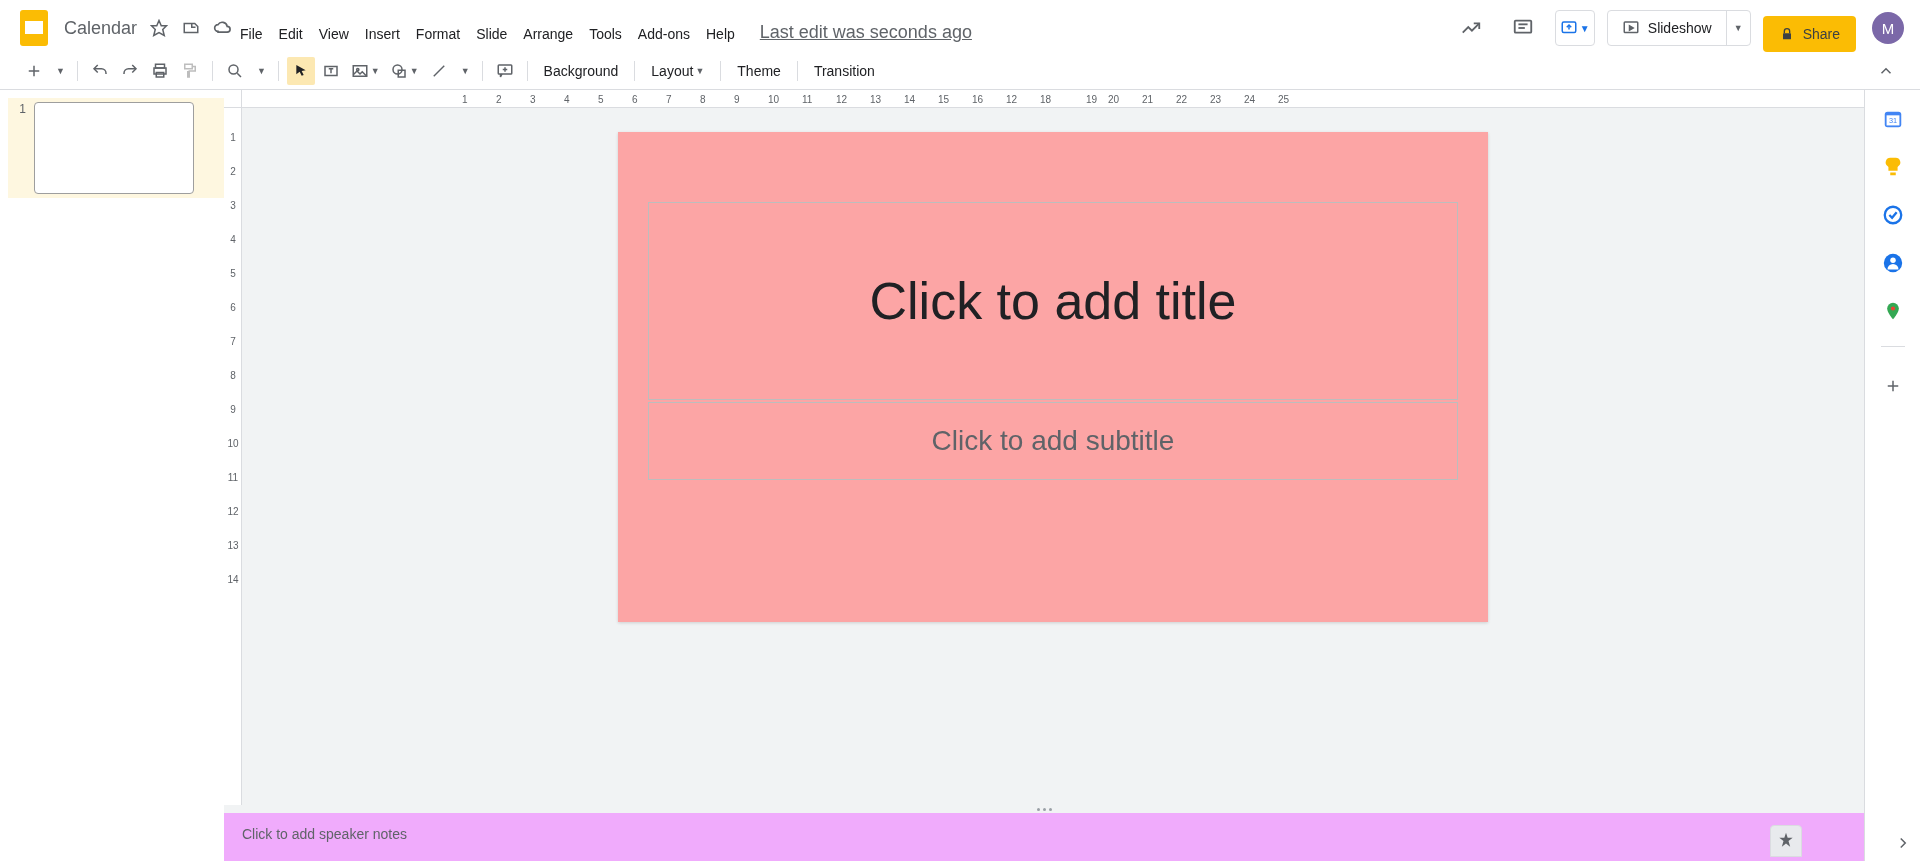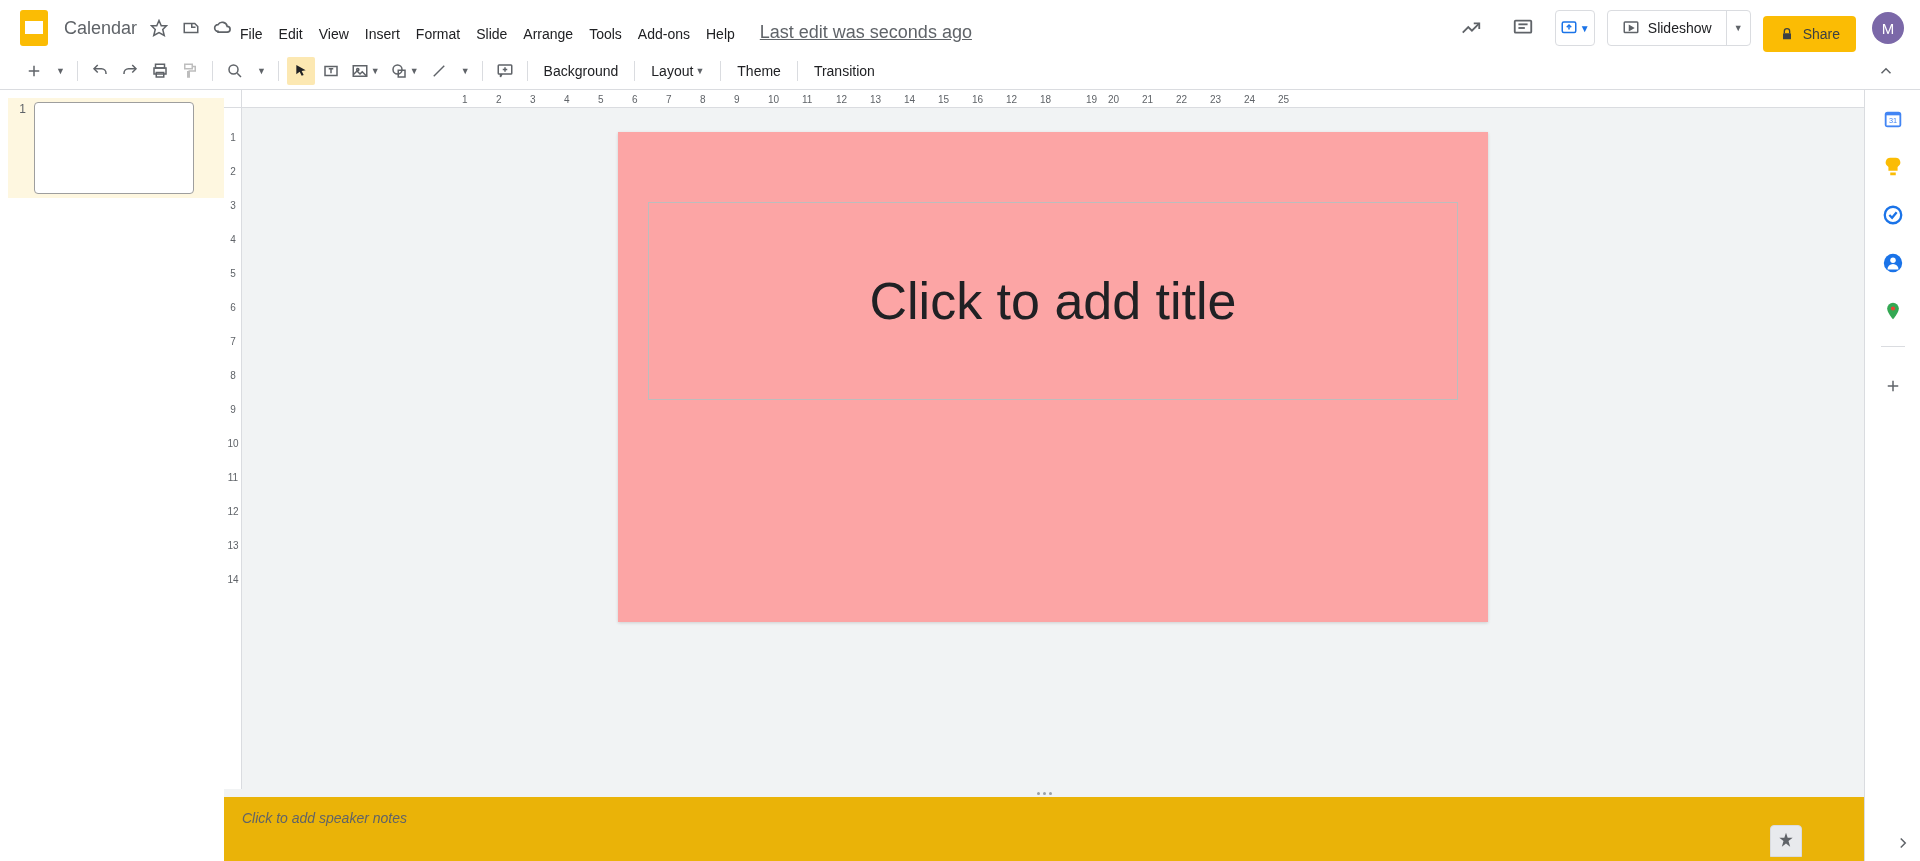--- a/index.html
+++ b/index.html
@@ -53,21 +53,21 @@
 .ruler-v .vtick { position:absolute; left:0; width:18px; text-align:center;}
 .canvas-scroll { flex:1; overflow:hidden; display:flex; justify-content:center; padding-top:24px;}
 .slide { width:870px; height:490px; background:#fca5a5; box-shadow: 0 1px 3px rgba(0,0,0,0.15); position:relative;}
 .title-box { position:absolute; left:30px; right:30px; top:70px; height:198px; border:1px solid #bdbdbd; display:flex; align-items:center; justify-content:center; cursor:text;}
 .title-ph { font-size:52px; color:#202124;}
 .subtitle-box { position:absolute; left:30px; right:30px; top:270px; height:78px; border:1px solid #bdbdbd; display:flex; align-items:center; justify-content:center; cursor:text;}
 .subtitle-ph { font-size:28px; color:#5f6368;}
 .drag-handle { height:8px; display:flex; align-items:center; justify-content:center; cursor:row-resize; background:#f1f3f4;}
 .drag-dots { display:flex; gap:3px;}
 .drag-dots span { width:3px; height:3px; border-radius:50%; background:#9aa0a6;}
-.notes { background:#eab308; padding: 12px 18px; color:#5f6368; font-size:14px; height:64px; cursor:text; border-top:1px solid transparent;font-style:italic;}
+.notes { background:#f0abfc; padding: 12px 18px; color:#5f6368; font-size:14px; height:48px; cursor:text; border-top:1px solid transparent;}
 .right-rail { width:56px; border-left:1px solid #dadce0; display:flex; flex-direction:column; align-items:center; padding-top:16px; gap:24px;}
 .rail-sep { width:24px; height:1px; background:#dadce0;}
 .rail-btn { width:24px; height:24px; display:flex; align-items:flex-end; justify-content:center; cursor:pointer;}
 .explore-btn { position:absolute; right:62px; bottom:4px; width:32px; height:32px; border-radius:4px 4px 0 0; background:#e8eaed; border:1px solid #dadce0; display:flex; align-items:center; justify-content:center; cursor:pointer;}
 .side-arrow { position:absolute; right:8px; bottom:6px; cursor:pointer; color:#5f6368;}
 </style>
 </head>
 <body>
 
 <div class="header">
@@ -320,20 +320,23 @@
           <span class="vtick" style="top:364px;">11</span>
           <span class="vtick" style="top:398px;">12</span>
           <span class="vtick" style="top:432px;">13</span>
           <span class="vtick" style="top:466px;">14</span>
         </div>
       <div class="canvas-scroll">
         <div class="slide">
           <div class="title-box">
             <span class="title-ph">Click to add title</span>
           </div>
+          <div class="subtitle-box">
+            <span class="subtitle-ph">Click to add subtitle</span>
+          </div>
         </div>
       </div>
     </div>
     <div class="drag-handle">
       <div class="drag-dots">
           <span></span>
           <span></span>
           <span></span>
         </div>
     </div>

